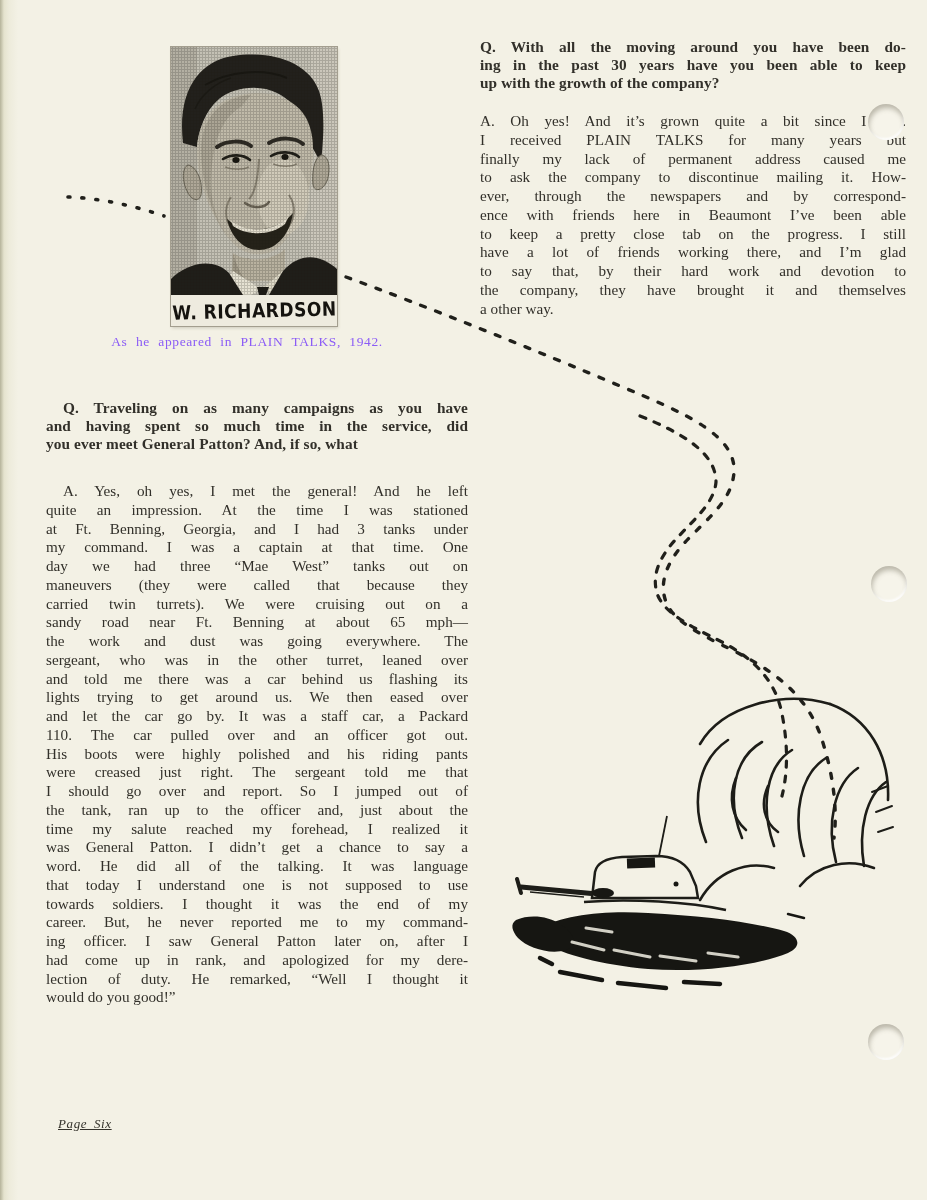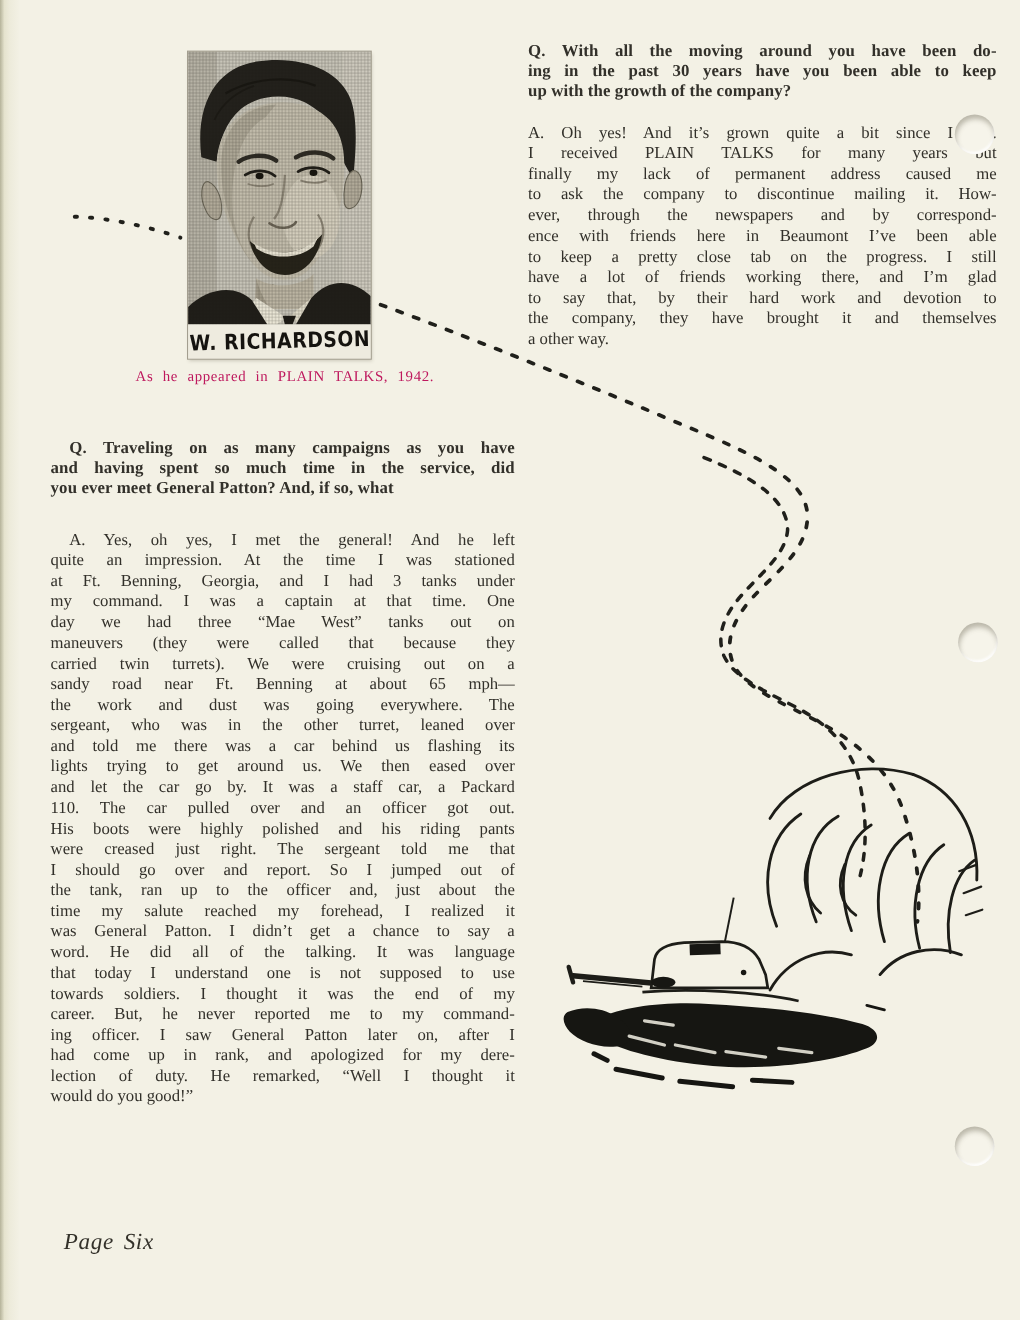--- a/index.html
+++ b/index.html
@@ -28,22 +28,22 @@
   .name-strip {
     position:absolute; left:0; bottom:0; width:166px; height:31px;
     background:#eeebdf; display:flex; align-items:center; justify-content:center; overflow:hidden;
   }
   .name-strip span {
     font-family:"DejaVu Sans", sans-serif; font-weight:700; font-size:18px;
     letter-spacing:.5px; color:#15130f; white-space:nowrap;
     transform:rotate(-1.5deg) scaleX(.95) scaleY(1.08);
   }
   .caption {
-    position:absolute; left:44px; top:334px; width:430px; text-align:center;
-    font-size:13.5px; letter-spacing:.6px; word-spacing:4.5px; color:#be185d;
+    position:absolute; left:32px; top:334px; width:430px; text-align:center;
+    font-size:13.5px; letter-spacing:.6px; word-spacing:4.5px; color:#8b5cf6;
   }
 
   
   .txt { position:absolute; }
   .txt .jline { text-align:justify; text-align-last:justify; }
   .txt .jline:last-child { text-align-last:left; }
   .q { font-weight:bold; font-size:15.3px; line-height:18.2px; letter-spacing:.1px; }
   .a { font-size:15.2px; line-height:18.75px; }
   .leftq  { left:46px;  top:399px; width:422px; }
   .lefta  { left:46px;  top:482px; width:422px; }
@@ -51,21 +51,21 @@
   .righta { left:480px; top:112px; width:426px; }
   .leftq .jline:first-child, .lefta .jline:first-child { text-indent:17px; }
 
   .punch {
     position:absolute; width:36px; height:36px; border-radius:50%;
     background:#f6f4ea;
     box-shadow: inset 1px 4px 5px rgba(105,100,80,.42), inset -1px -2px 2px rgba(255,255,255,.9);
   }
   .footer {
     position:absolute; left:58px; top:1116px; font-style:italic;
-    font-size:21px; letter-spacing:.6px; word-spacing:3px; color:#34322b;
+    font-size:13px; letter-spacing:.6px; word-spacing:3px; color:#34322b;text-decoration:underline;
   }
 </style>
 </head>
 <body>
 
 <div class="page">
 
   <div class="page-edge"></div>
 
   <svg class="trail-art" width="927" height="1200" viewBox="0 0 927 1200" aria-hidden="true">

